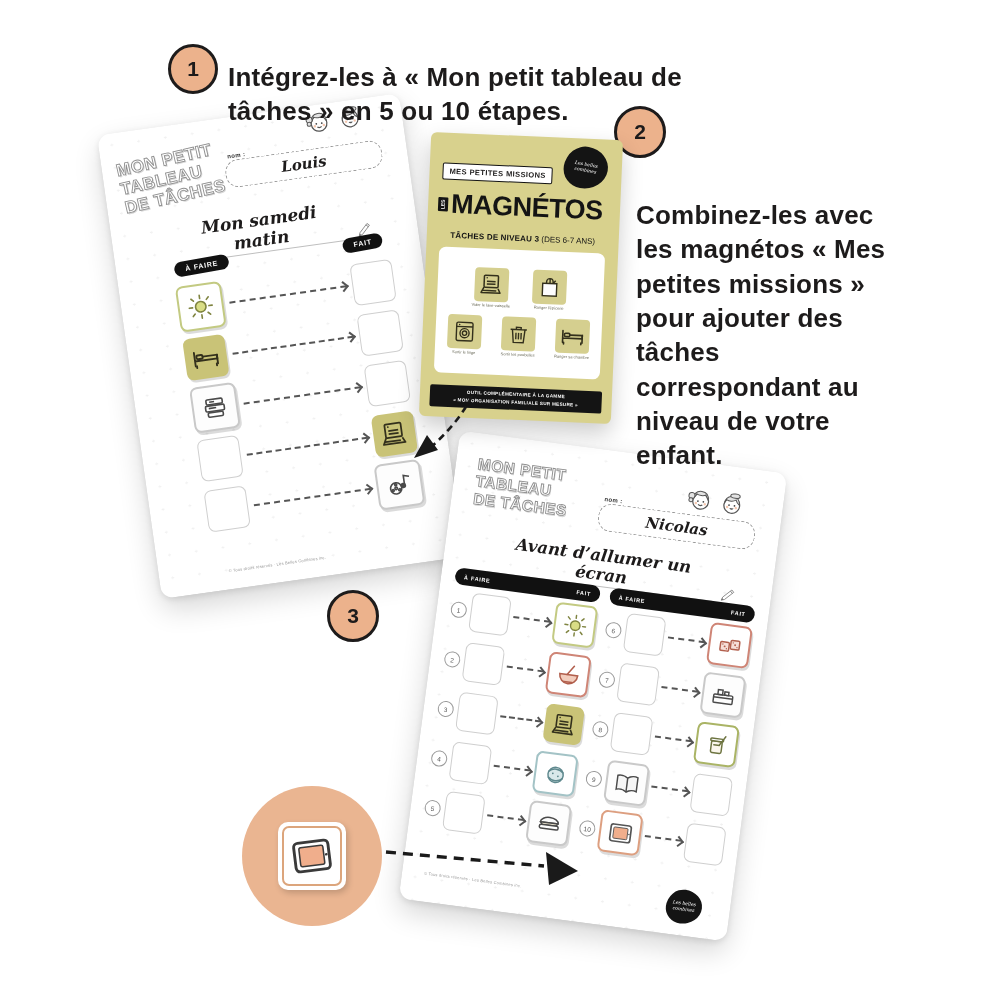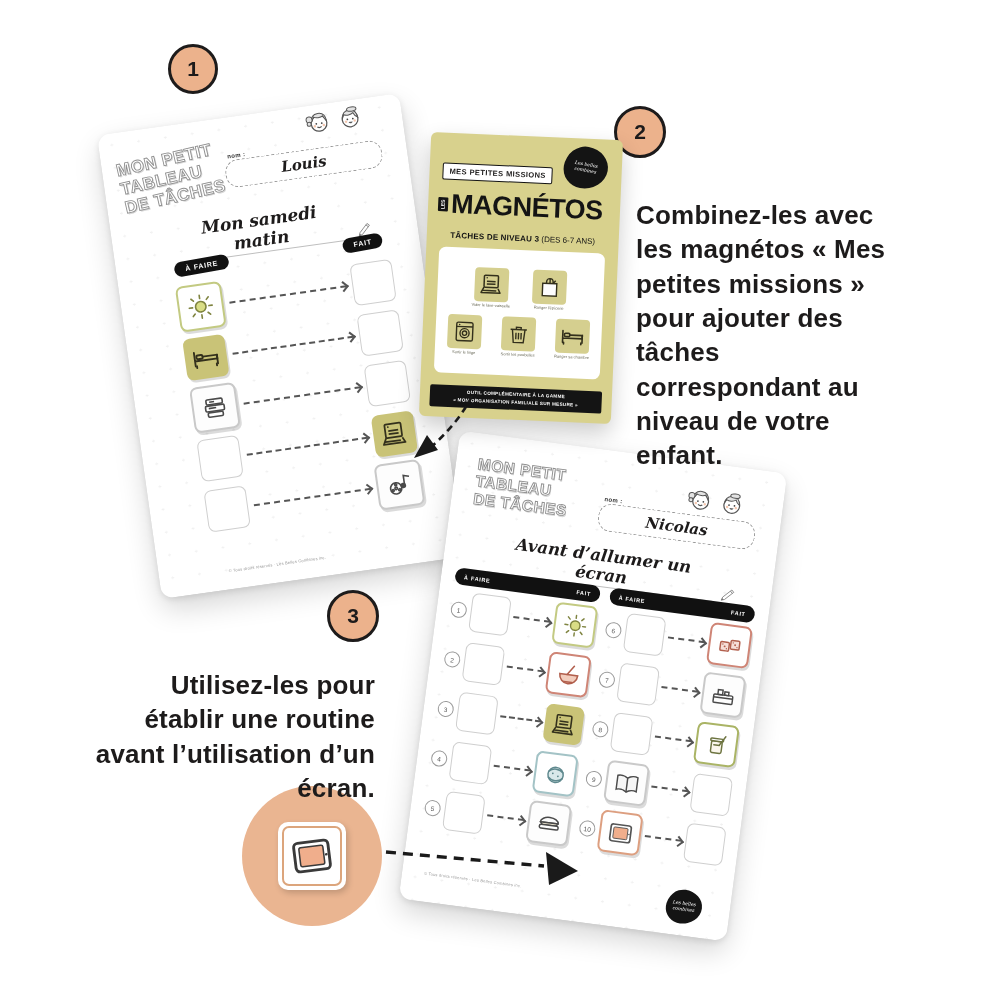--- a/index.html
+++ b/index.html
@@ -261,26 +261,26 @@
         </g>
       <g id="i-pencil">
           <path d="M4 20l1.6-4.6L17.2 3.8l3 3L8.6 18.4z" fill="#fff" stroke="#777" stroke-width="1.1"></path>
           <path d="M15.4 5.6l3 3" stroke="#777" stroke-width="1.1"></path>
           <path d="M4 20l1.2-3.4 2.2 2.2z" fill="#777"></path>
         </g>
     </defs>
   </svg>
 
   <div class="stepnum s1c">1</div>
+  <p class="steptext s1t">Intégrez-les à « Mon petit tableau de tâches » en 5 ou 10 étapes.</p>
 
   <div class="stepnum s2c">2</div>
   <p class="steptext s2t">Combinez-les avec les magnétos « Mes petites missions » pour ajouter des tâches correspondant au niveau de votre enfant.</p>
 
   <div class="stepnum s3c">3</div>
-  <p class="steptext s3t">Utilisez-les pour établir une routine avant l’utilisation d’un écran.</p>
 
   <div class="board bleft">
     <div class="btitle">
       <div>MON PETIT</div>
       <div>TABLEAU</div>
       <div>DE TÂCHES</div>
     </div>
     <div class="nomwrap">
       <div class="nomlabel">nom :</div>
       <div class="nomfield">

